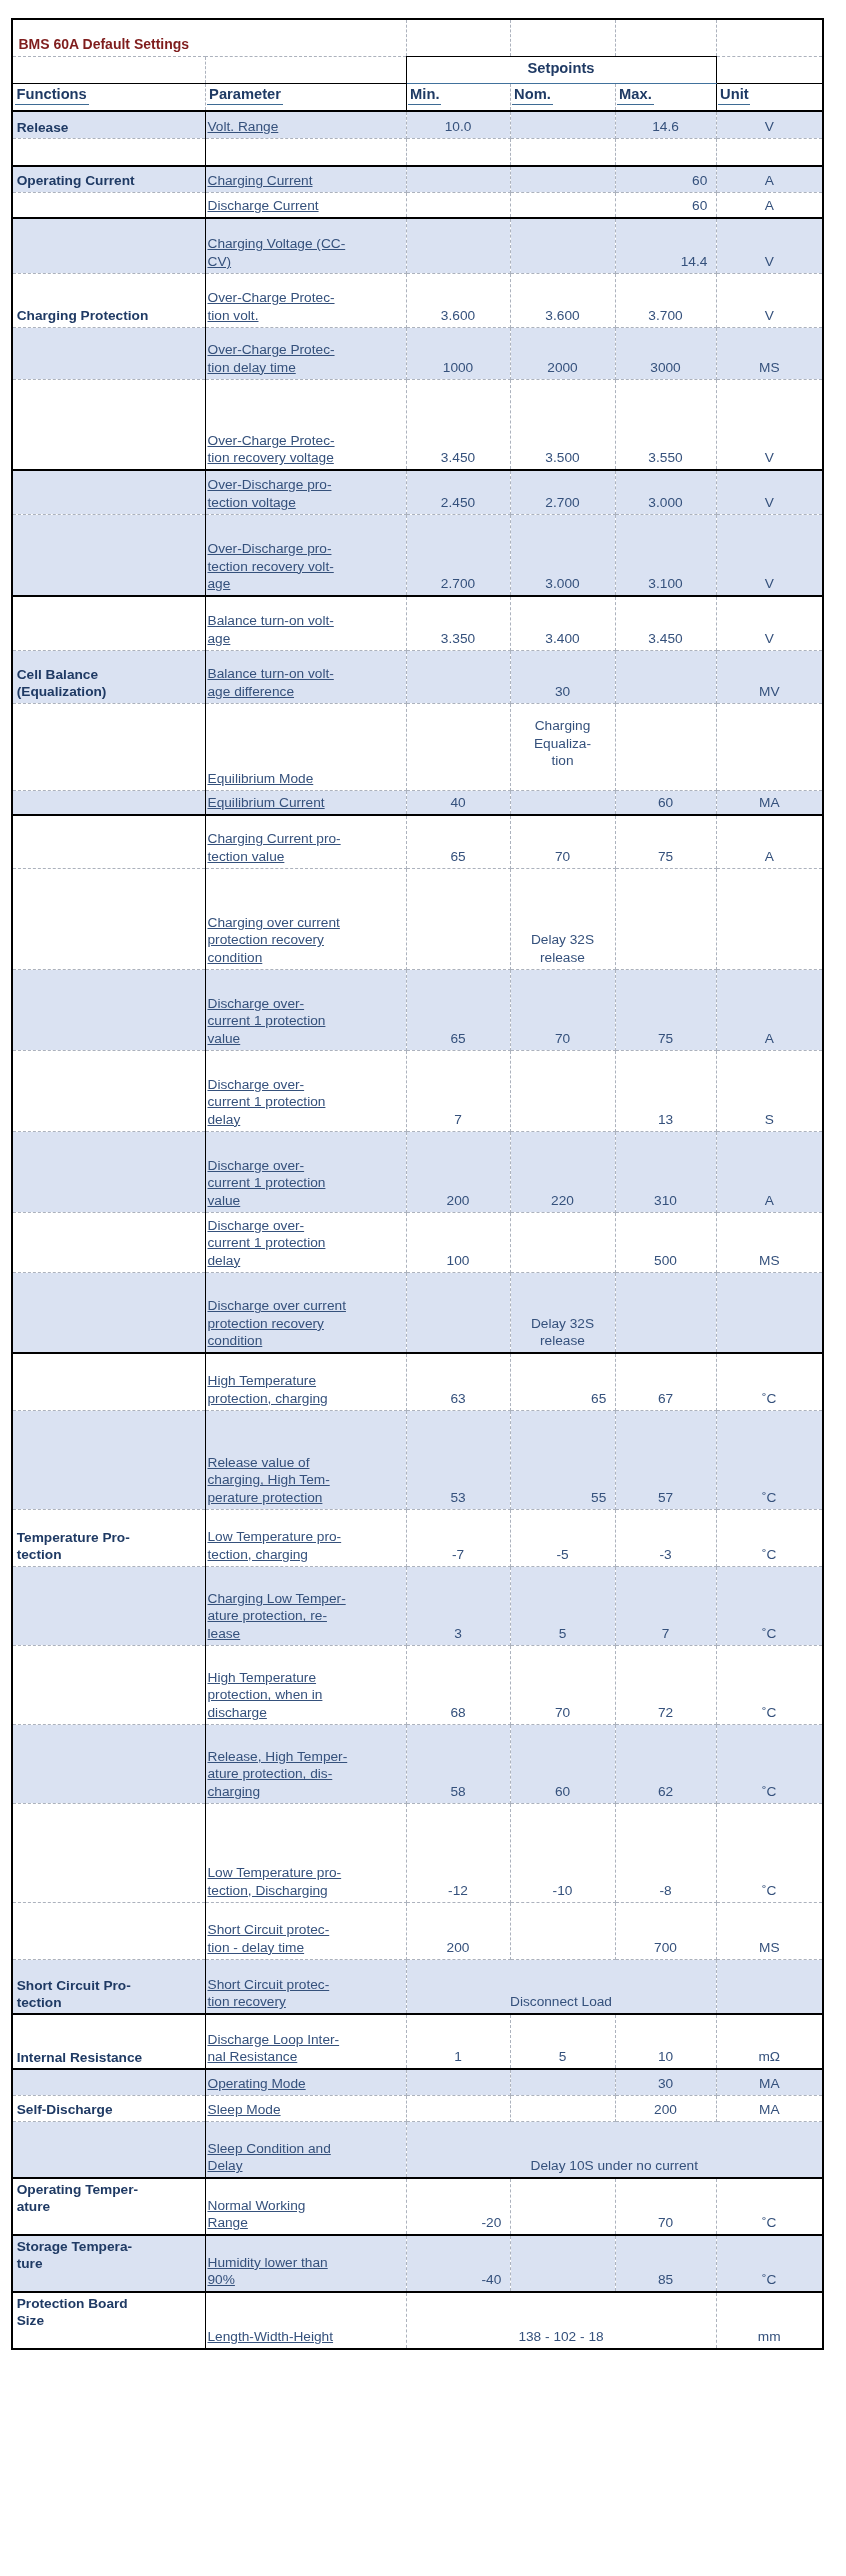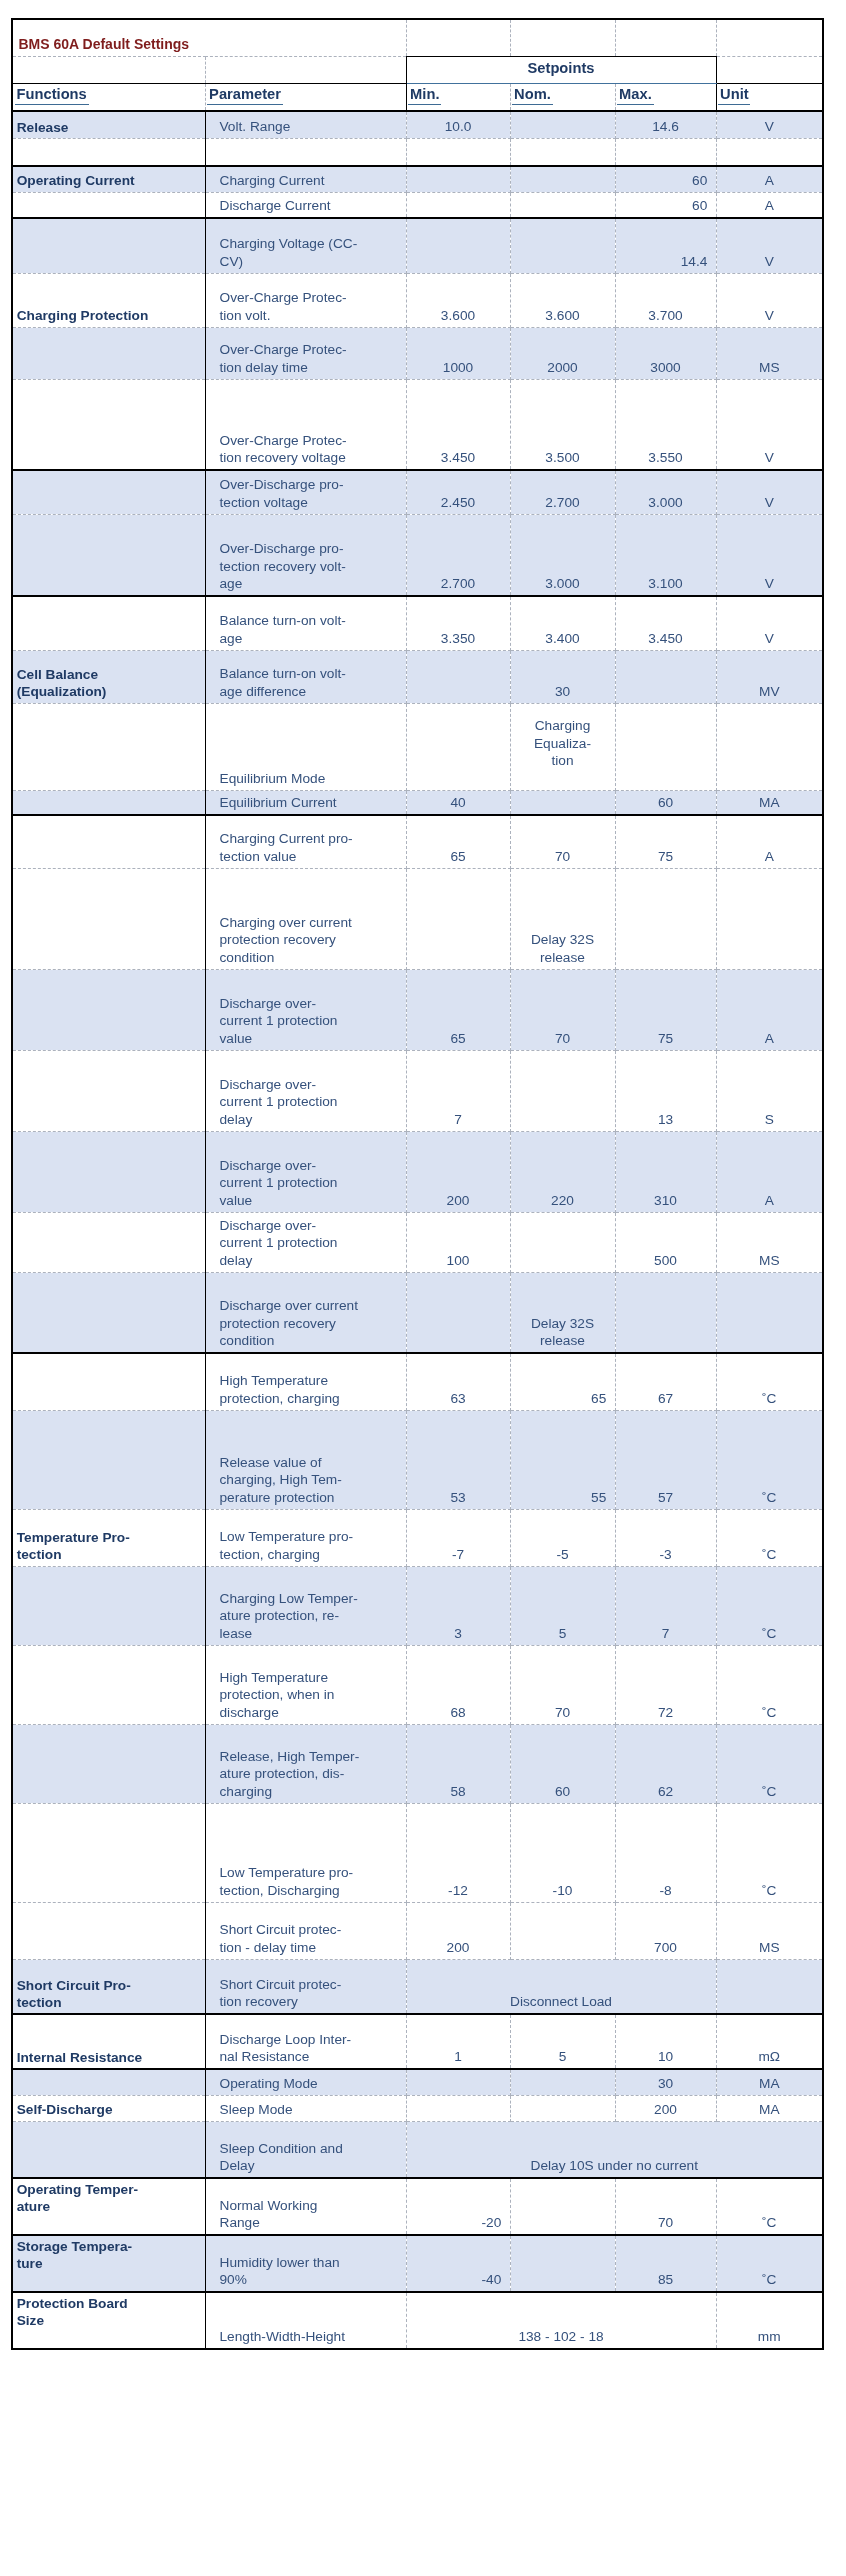--- a/index.html
+++ b/index.html
@@ -21,21 +21,21 @@
   td.setpoints{border:1.8px solid var(--blk);border-bottom:1.8px solid var(--blue);
            text-align:center;font-weight:bold;color:var(--lbl);font-size:14.7px;vertical-align:middle;}
   td.hcell{font-weight:bold;color:var(--lbl);font-size:14.7px;
            border-bottom:2.7px solid var(--blk);vertical-align:middle;padding-bottom:5.5px;}
   td.hcell .ul{border-bottom:1.8px solid #3e6b94;padding:0 1.8px 1.8px 1.8px;}
   td.bl{border-left:1.8px solid var(--blk);}
   td.br{border-right:1.8px solid var(--blk);}
   
   tbody td.fc{font-weight:bold;color:var(--lbl);border-right:1.8px solid var(--blk);
               padding-left:3.7px;line-height:17px;}
-  tbody td.pc{padding-left:14px;padding-right:3.7px;}
+  tbody td.pc{padding-left:2px;padding-right:3.7px;text-decoration:underline;}
   td.vc{text-align:center;}
   td.ar{text-align:right;padding-right:8.2px;}
   td.spanc{text-align:center;}
   tr.shade td{background:var(--fill);}
   tr.ge td{border-bottom:2.7px solid var(--blk);}
 </style>
 </head>
 <body>
 
 <div class="wrap">

